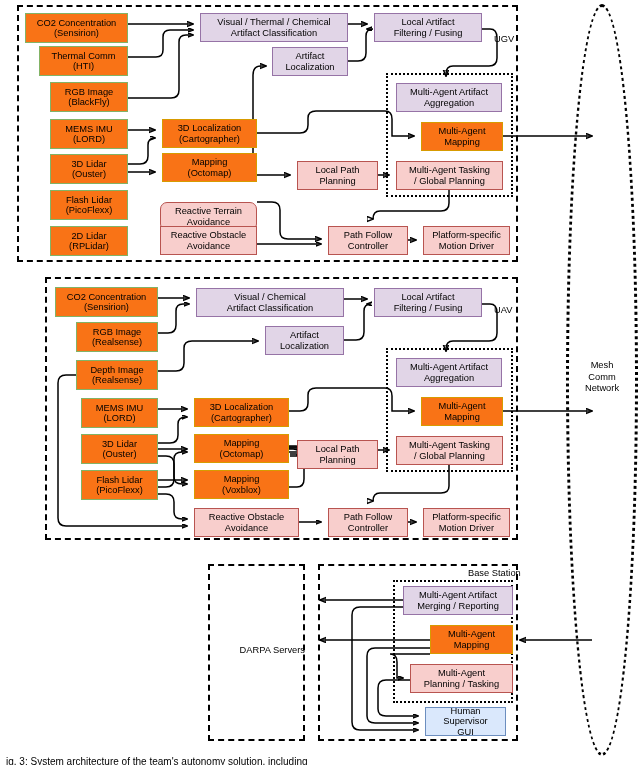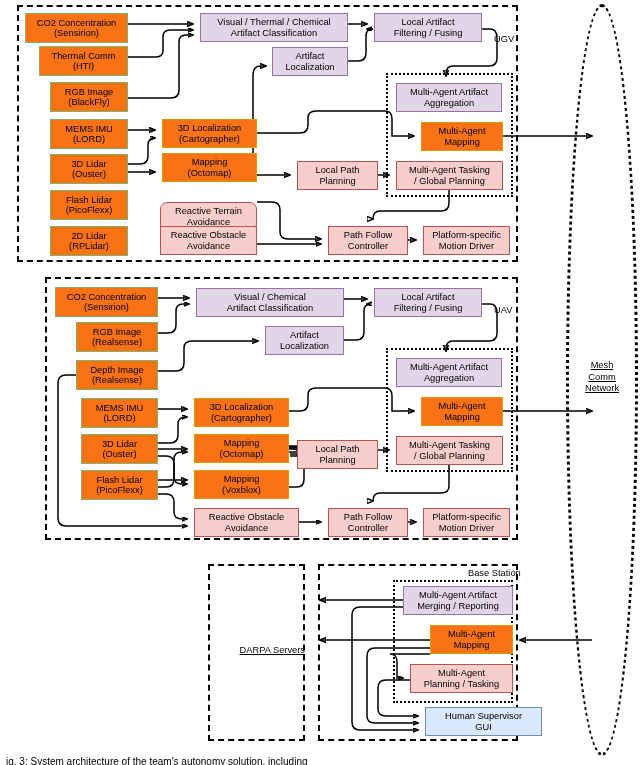--- a/index.html
+++ b/index.html
@@ -11,21 +11,21 @@
   .box span{display:block;white-space:pre-line;}
   .green {background:#f97316;border-color:#82b366;}
   .purple{background:#e1d5e7;border-color:#9673a6;}
   .orange{background:#f97316;border-color:#d79b00;}
   .red   {background:#f8cecc;border-color:#b85450;}
   .blue  {background:#dae8fc;border-color:#6c8ebf;}
   .group{position:absolute;box-sizing:border-box;border:2px dashed #000;z-index:1;background:transparent;}
   .dotgroup{position:absolute;box-sizing:border-box;border:2px dotted #000;z-index:2;background:transparent;}
   .glabel{position:absolute;font-size:9.3px;color:#000;z-index:6;white-space:nowrap;}
   .ctext{position:absolute;font-size:9.3px;color:#000;z-index:6;text-align:center;
-         line-height:1.25;white-space:pre-line;text-decoration:underline;}
+         line-height:1.25;white-space:pre-line;}
   svg.wires{position:absolute;left:0;top:0;width:640px;height:765px;z-index:4;pointer-events:none;}
   svg.wires path,svg.wires line{fill:none;stroke:#000;stroke-width:1.5;}
   .mesh{position:absolute;box-sizing:border-box;border:3px dotted #000;border-radius:50%;
         z-index:1;background:transparent;}
   .caption{position:absolute;font-size:10px;color:#000;white-space:nowrap;z-index:7;}
 </style>
 </head>
 <body>
 
 <div id="stage">
@@ -222,21 +222,21 @@
 Merging / Reporting</span>
     </div>
   <div class="box orange" style="left:430px;top:625px;width:83px;height:29px;">
     <span>Multi-Agent
 Mapping</span>
     </div>
   <div class="box red" style="left:410px;top:664px;width:103px;height:29px;">
     <span>Multi-Agent
 Planning / Tasking</span>
     </div>
-  <div class="box blue" style="left:425px;top:707px;width:117px;height:29px;">
+  <div class="box blue" style="left:425px;top:707px;width:81px;height:29px;">
     <span>Human Supervisor
 GUI</span>
     </div>
 
   <svg class="wires" viewBox="0 0 640 765">
     <defs>
       <marker id="ah" markerWidth="7" markerHeight="7" refX="6.2" refY="2.6" orient="auto" markerUnits="userSpaceOnUse">
         <path d="M0,0 L6.6,2.6 L0,5.2 z" fill="#000" stroke="none"></path>
       </marker>
       <marker id="ahs" markerWidth="6" markerHeight="6" refX="5.4" refY="2.2" orient="auto" markerUnits="userSpaceOnUse">

